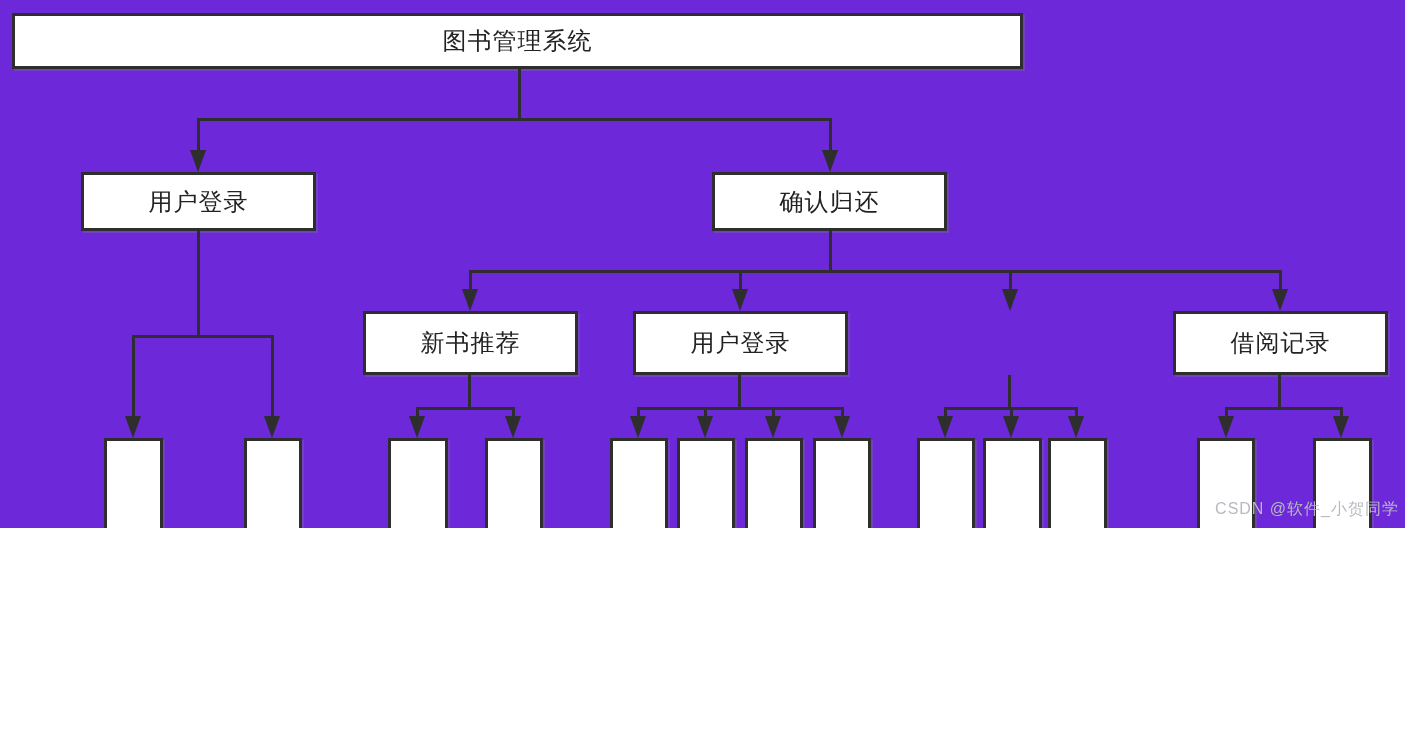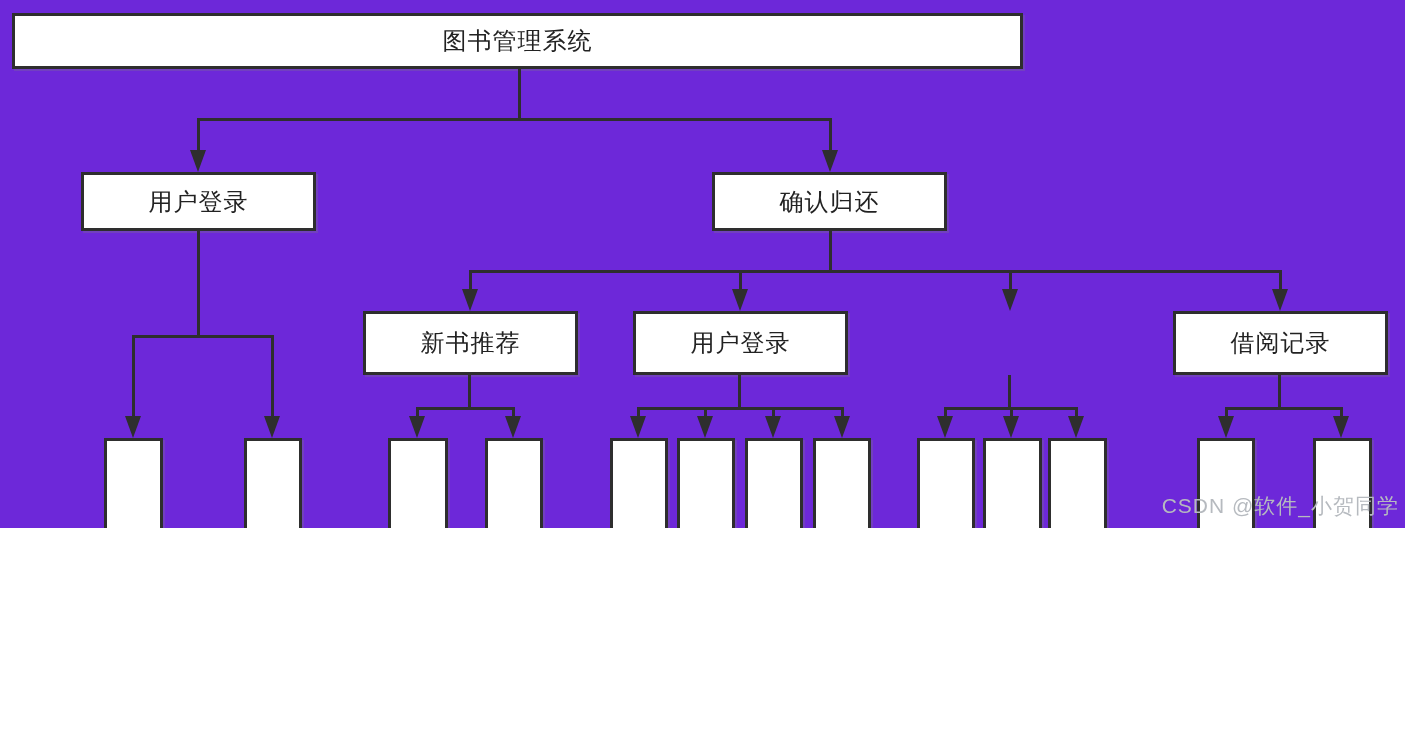--- a/index.html
+++ b/index.html
@@ -18,21 +18,21 @@
     white-space:nowrap;
   }
   .hline{position:absolute;height:3px;background:#2e2e2e;}
   .vline{position:absolute;width:3px;background:#2e2e2e;}
   .arrow{
     position:absolute;width:0;height:0;
     border-left:8px solid transparent;border-right:8px solid transparent;
     border-top:22px solid #2e2e2e;
   }
   .watermark{
-    position:absolute;right:6px;bottom:8px;font-size:21px;letter-spacing:1px;
+    position:absolute;right:6px;bottom:8px;font-size:16px;letter-spacing:1px;
     color:#b6babf;z-index:5;white-space:nowrap;
   }
 </style>
 </head>
 <body>
 
 <div class="canvas">
 
   <div class="node" style="left:12px;top:13px;width:1011px;height:56px">
     <span>图书管理系统</span>

